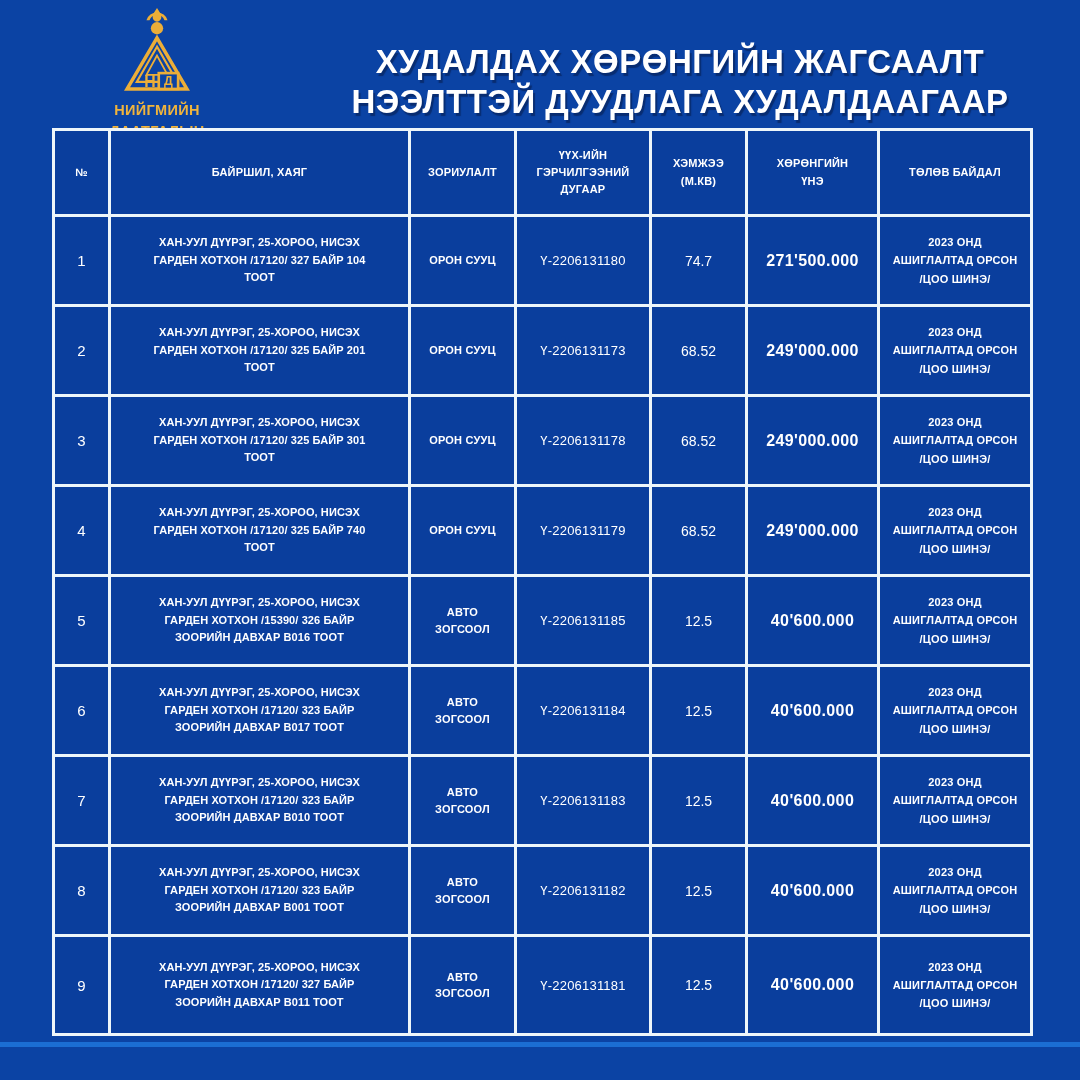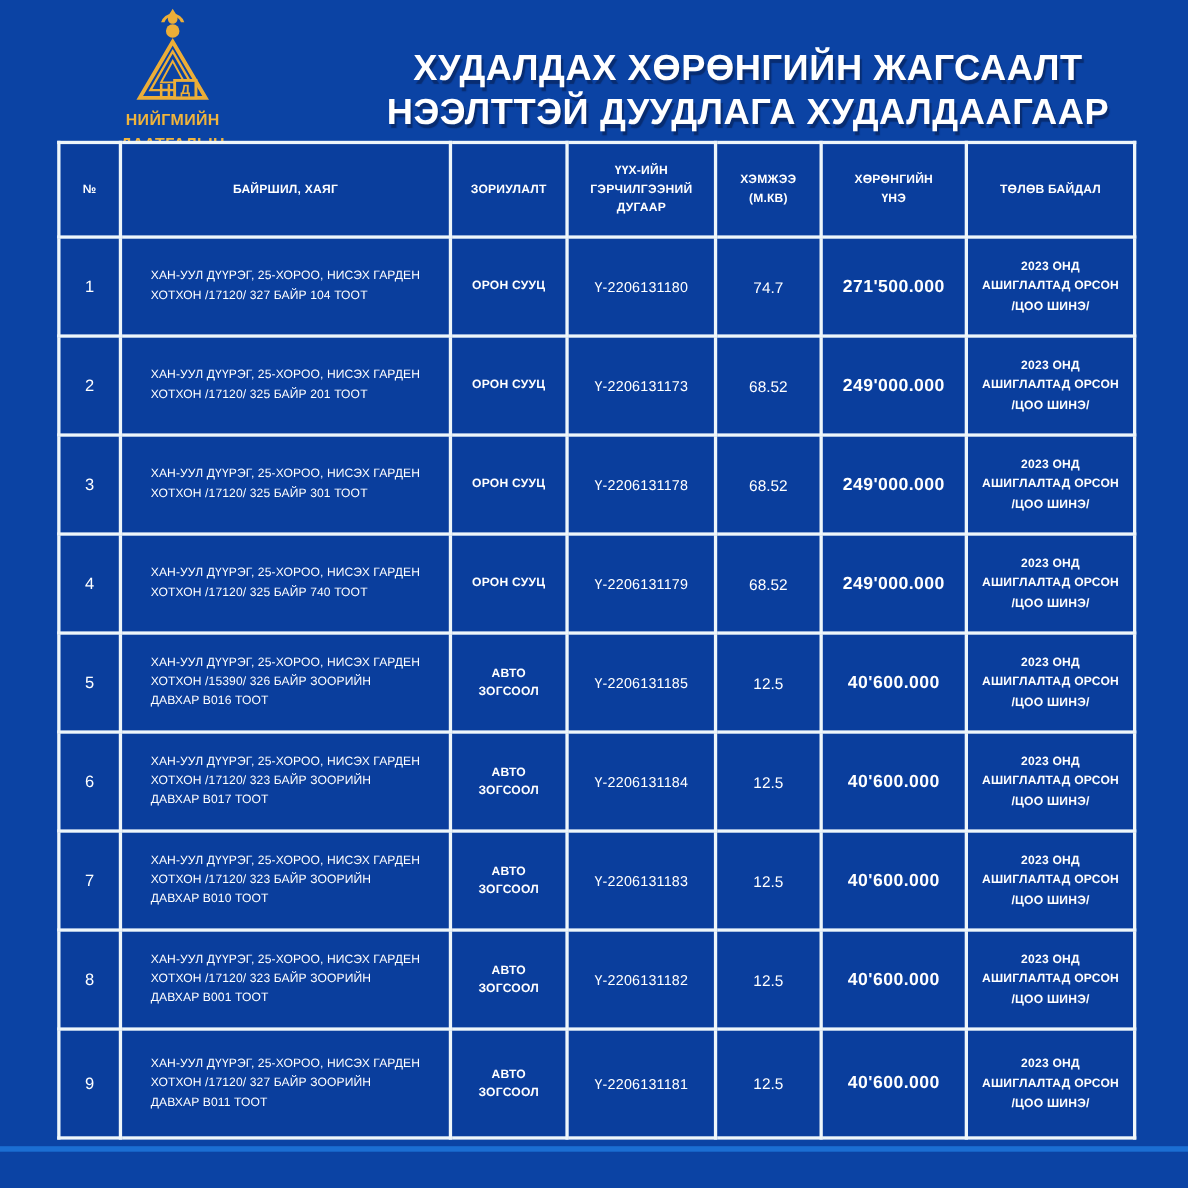--- a/index.html
+++ b/index.html
@@ -19,21 +19,21 @@
   
   .table-wrap { position:absolute; left:52px; top:128px; }
   table { border-collapse:collapse; table-layout:fixed; width:978px; }
   th, td { border:3px solid #eef6fa; background:#0a3e9d; color:#ffffff;
            vertical-align:middle; text-align:center; overflow:hidden; }
   tr.header-row { height:86px; }
   tr.data-row { height:90px; }
   tr.data-row:last-child { height:99px; }
   th { font-size:11px; font-weight:700; white-space:pre-line; line-height:1.55; letter-spacing:.2px; }
   td.c-no { font-size:15px; font-weight:400; }
-  td.c-addr { font-size:11px; font-weight:400; text-align:left; padding:0 26px; line-height:1.6; letter-spacing:.1px; }
+  td.c-addr { font-size:11px; font-weight:700; text-align:center; padding:0 26px; line-height:1.6; letter-spacing:.1px; }
   td.c-purpose { font-size:11px; font-weight:700; white-space:pre-line; line-height:1.5; letter-spacing:.2px; }
   td.c-cert { font-size:13px; font-weight:400; letter-spacing:.2px; }
   td.c-area { font-size:14px; font-weight:400; }
   td.c-price { font-size:16px; font-weight:700; letter-spacing:.4px; }
   td.c-status { font-size:11px; font-weight:700; white-space:pre-line; line-height:1.65; letter-spacing:.2px; }
 
   
   .footer-divider { position:absolute; left:0; top:1042px; width:1080px; height:5px; background:#1b6ed3; }
   .footer-bar { position:absolute; left:0; top:1101px; width:1080px; height:33px; background:#2fc7e7;
                 display:flex; align-items:center; justify-content:space-between; padding:0 42px; }

